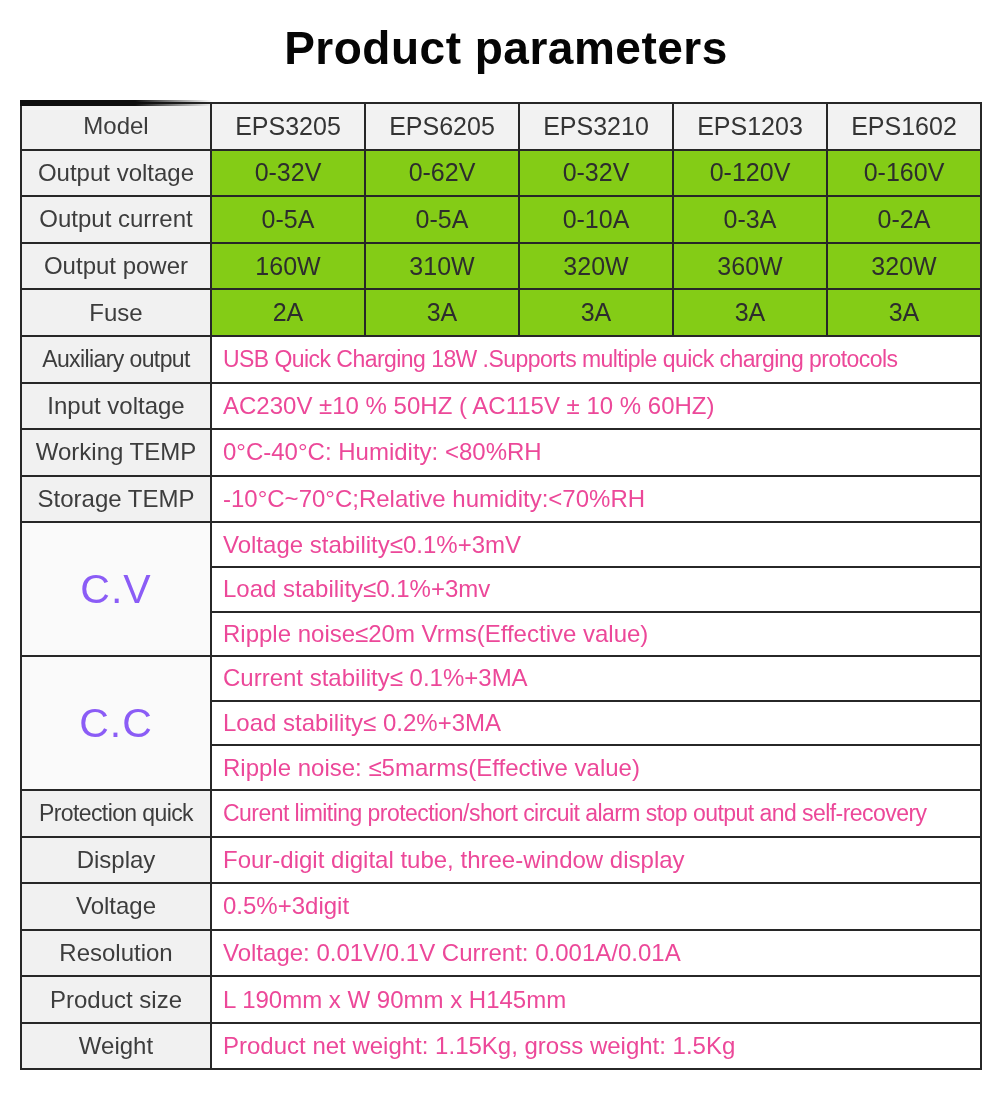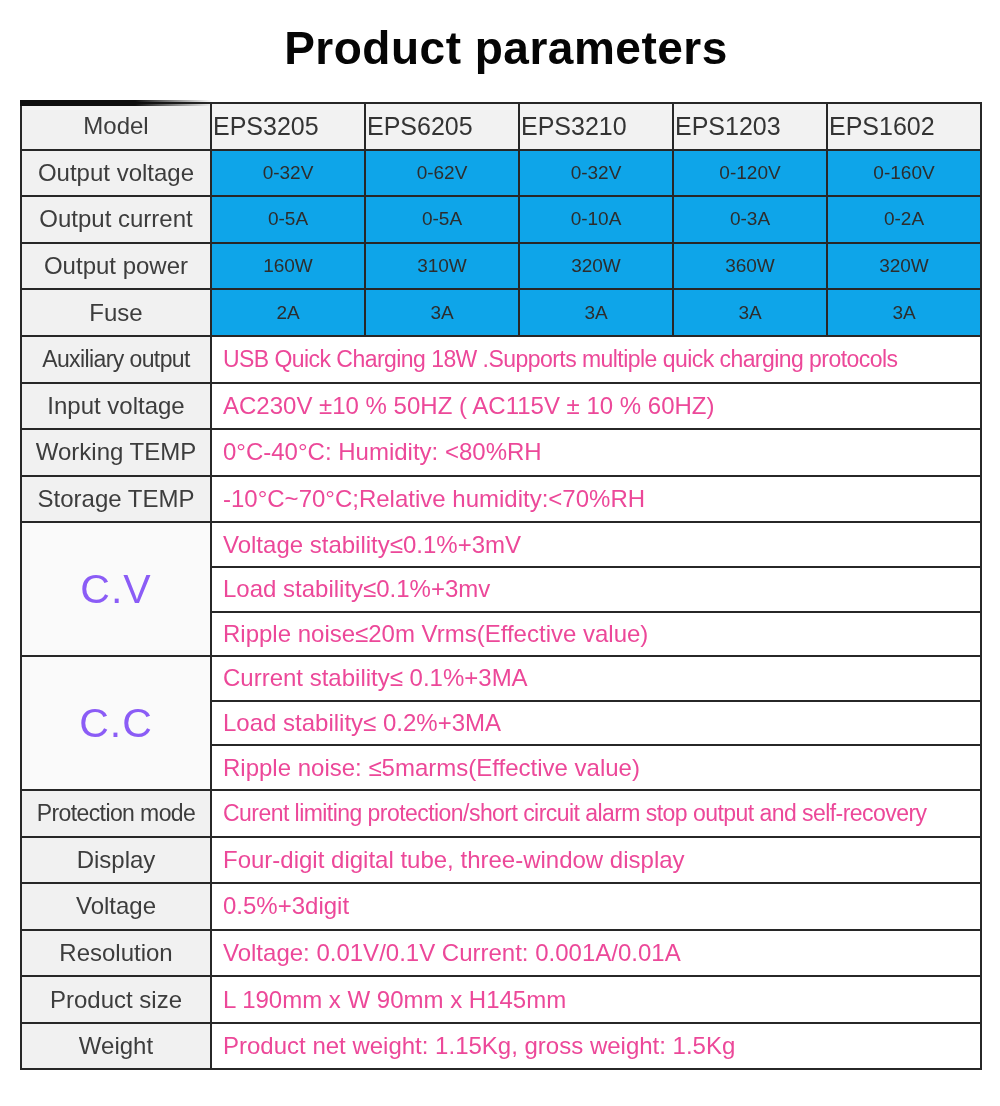--- a/index.html
+++ b/index.html
@@ -57,27 +57,28 @@
   }
   td.lbl {
     background: #f1f1f1;
     text-align: center;
     font-size: 24px;
     color: #3d3d3d;
   }
   td.lbl.narrow { font-size: 23px; letter-spacing: -0.6px; }
   td.hval {
     background: #f2f2f2;
+    text-align: center;
     font-size: 25px;
     color: #343434;
   }
   td.val {
-    background: #0ea5e9;
-    text-align: center;
-    font-size: 19px;
+    background: #84cc16;
+    text-align: center;
+    font-size: 25px;
     color: #2d2d2d;
   }
   td.wide {
     background: #ffffff;
     text-align: left;
     padding: 0 6px 0 11px;
     font-size: 24px;
     color: #ec4899;
   }
   td.wide.tight { font-size: 23px; letter-spacing: -0.55px; }
@@ -190,21 +191,21 @@
         <td class="wide" colspan="5">Current stability≤ 0.1%+3MA</td>
       </tr>
       <tr>
         <td class="wide" colspan="5">Load stability≤ 0.2%+3MA</td>
       </tr>
       <tr>
         <td class="wide" colspan="5">Ripple noise: ≤5marms(Effective value)</td>
       </tr>
 
       <tr>
-        <td class="lbl narrow">Protection mode</td>
+        <td class="lbl narrow">Protection quick</td>
         <td class="wide tight" colspan="5">Curent limiting protection/short circuit alarm stop output and self-recovery</td>
       </tr>
 
       <tr>
         <td class="lbl">Display</td>
         <td class="wide" colspan="5">Four-digit digital tube, three-window display</td>
       </tr>
 
       <tr>
         <td class="lbl">Voltage</td>

